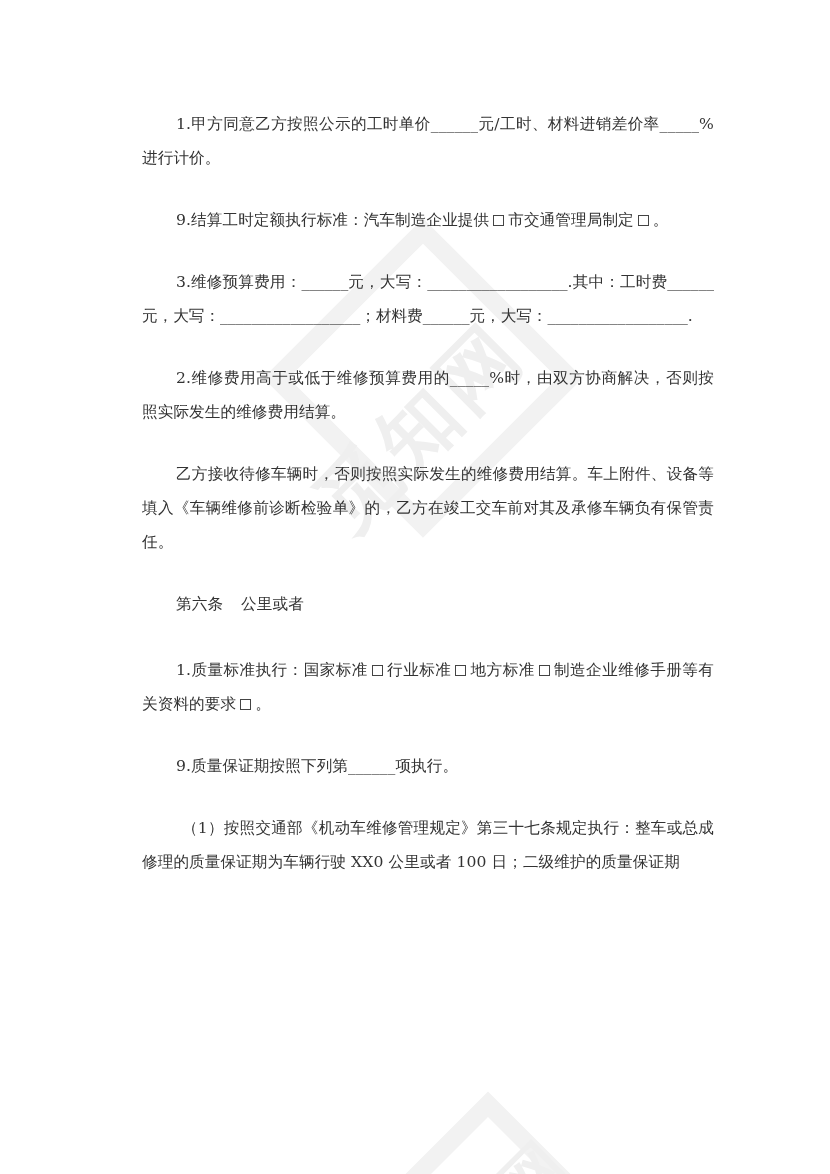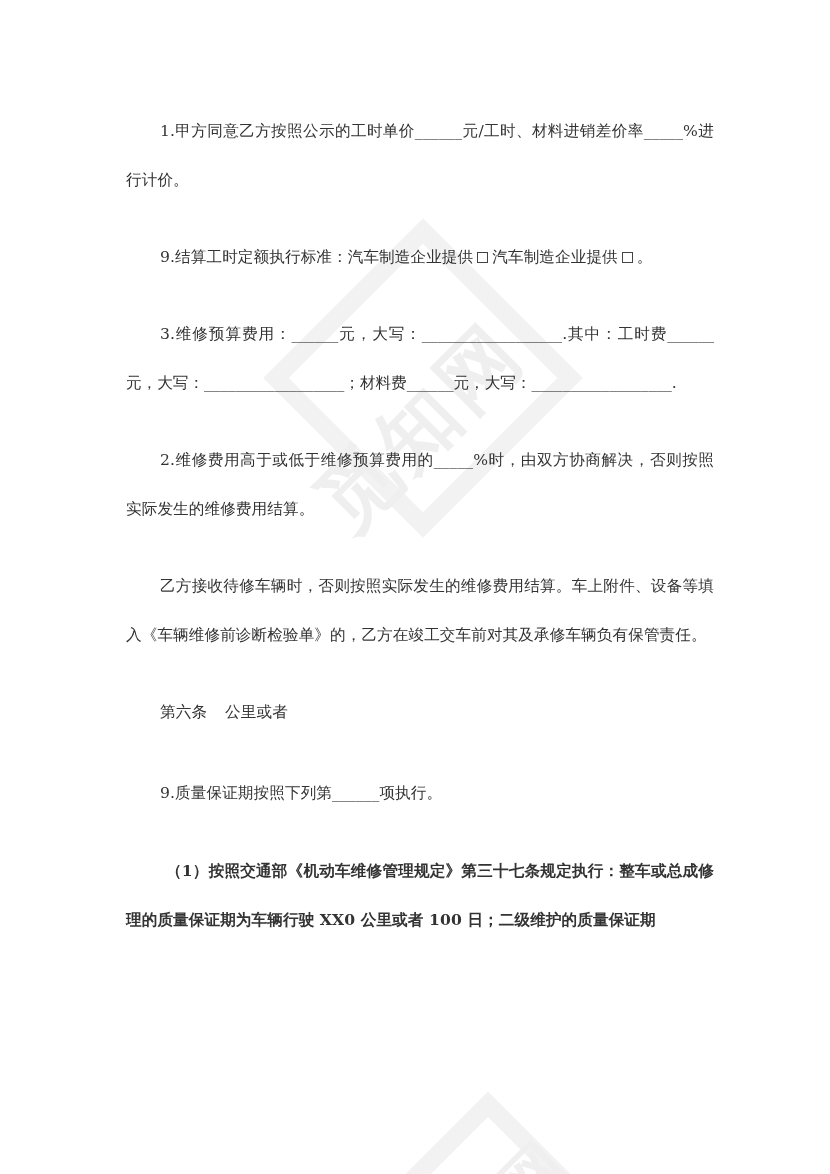--- a/index.html
+++ b/index.html
@@ -24,34 +24,33 @@
     }
     .content {
       position: absolute;
       left: 126px;
       top: 107px;
       width: 588px;
       z-index: 2;
     }
     .para {
       font-size: 15.6px;
-      line-height: 49px;
-      margin: 0 0 28px 0;
+      line-height: 34px;
+      margin: 0 0 28px 16px;
       text-indent: 34px;
       text-align: justify;
       text-align-last: left;
       word-break: break-all;
       letter-spacing: 0.1px;
     }
     .para.heading {
       margin-bottom: 32px;
     }
     .para.sub {
       text-indent: 40px;
-      font-weight: bold;
     }
     .para.spaced {
       letter-spacing: 0;
     }
     .box {
       display: inline-block;
       width: 11px;
       height: 11px;
       border: 1.3px solid #444;
       margin: 0 4px;
@@ -94,33 +93,36 @@
   <div class="watermark" style="left:380px; top:1110px; width:200px; height:200px;">
     <div class="wm-diamond" style="left:20px; top:18px; width:140px; height:140px;"></div>
     <div class="wm-text" style="left:10px; top:70px; font-size:60px;">觅知网</div>
   </div>
 
   <div class="content">
 
     <p class="para">1.甲方同意乙方按照公示的工时单价______元/工时、材料进销差价率_____%进行计价。</p>
 
     <p class="para">
-      <span>9.结算工时定额执行标准：汽车制造企业提供</span><span class="box"></span><span>汽车制造企业提供</span><span class="box"></span><span>。</span>
+      <span>9.结算工时定额执行标准：汽车制造企业提供</span><span class="box"></span><span>市交通管理局制定</span><span class="box"></span><span>。</span>
     </p>
 
     <p class="para spaced">3.维修预算费用：______元，大写：__________________.其中：工时费______元，大写：__________________；材料费______元，大写：__________________.</p>
 
     <p class="para">2.维修费用高于或低于维修预算费用的_____%时，由双方协商解决，否则按照实际发生的维修费用结算。</p>
 
 
     <p class="para">乙方接收待修车辆时，否则按照实际发生的维修费用结算。车上附件、设备等填入《车辆维修前诊断检验单》的，乙方在竣工交车前对其及承修车辆负有保管责任。</p>
 
     <p class="para heading">
       <span>第六条</span><span class="gap"></span><span>公里或者</span>
     </p>
 
+    <p class="para">
+      <span>1.质量标准执行：国家标准</span><span class="box"></span><span>行业标准</span><span class="box"></span><span>地方标准</span><span class="box"></span><span>制造企业维修手册等有关资料的要求</span><span class="box"></span><span>。</span>
+    </p>
 
     <p class="para">9.质量保证期按照下列第______项执行。</p>
 
     <p class="para sub">（1）按照交通部《机动车维修管理规定》第三十七条规定执行：整车或总成修理的质量保证期为车辆行驶 XX0 公里或者 100 日；二级维护的质量保证期</p>
 
   </div>
 </div>
 
 </body></html>

